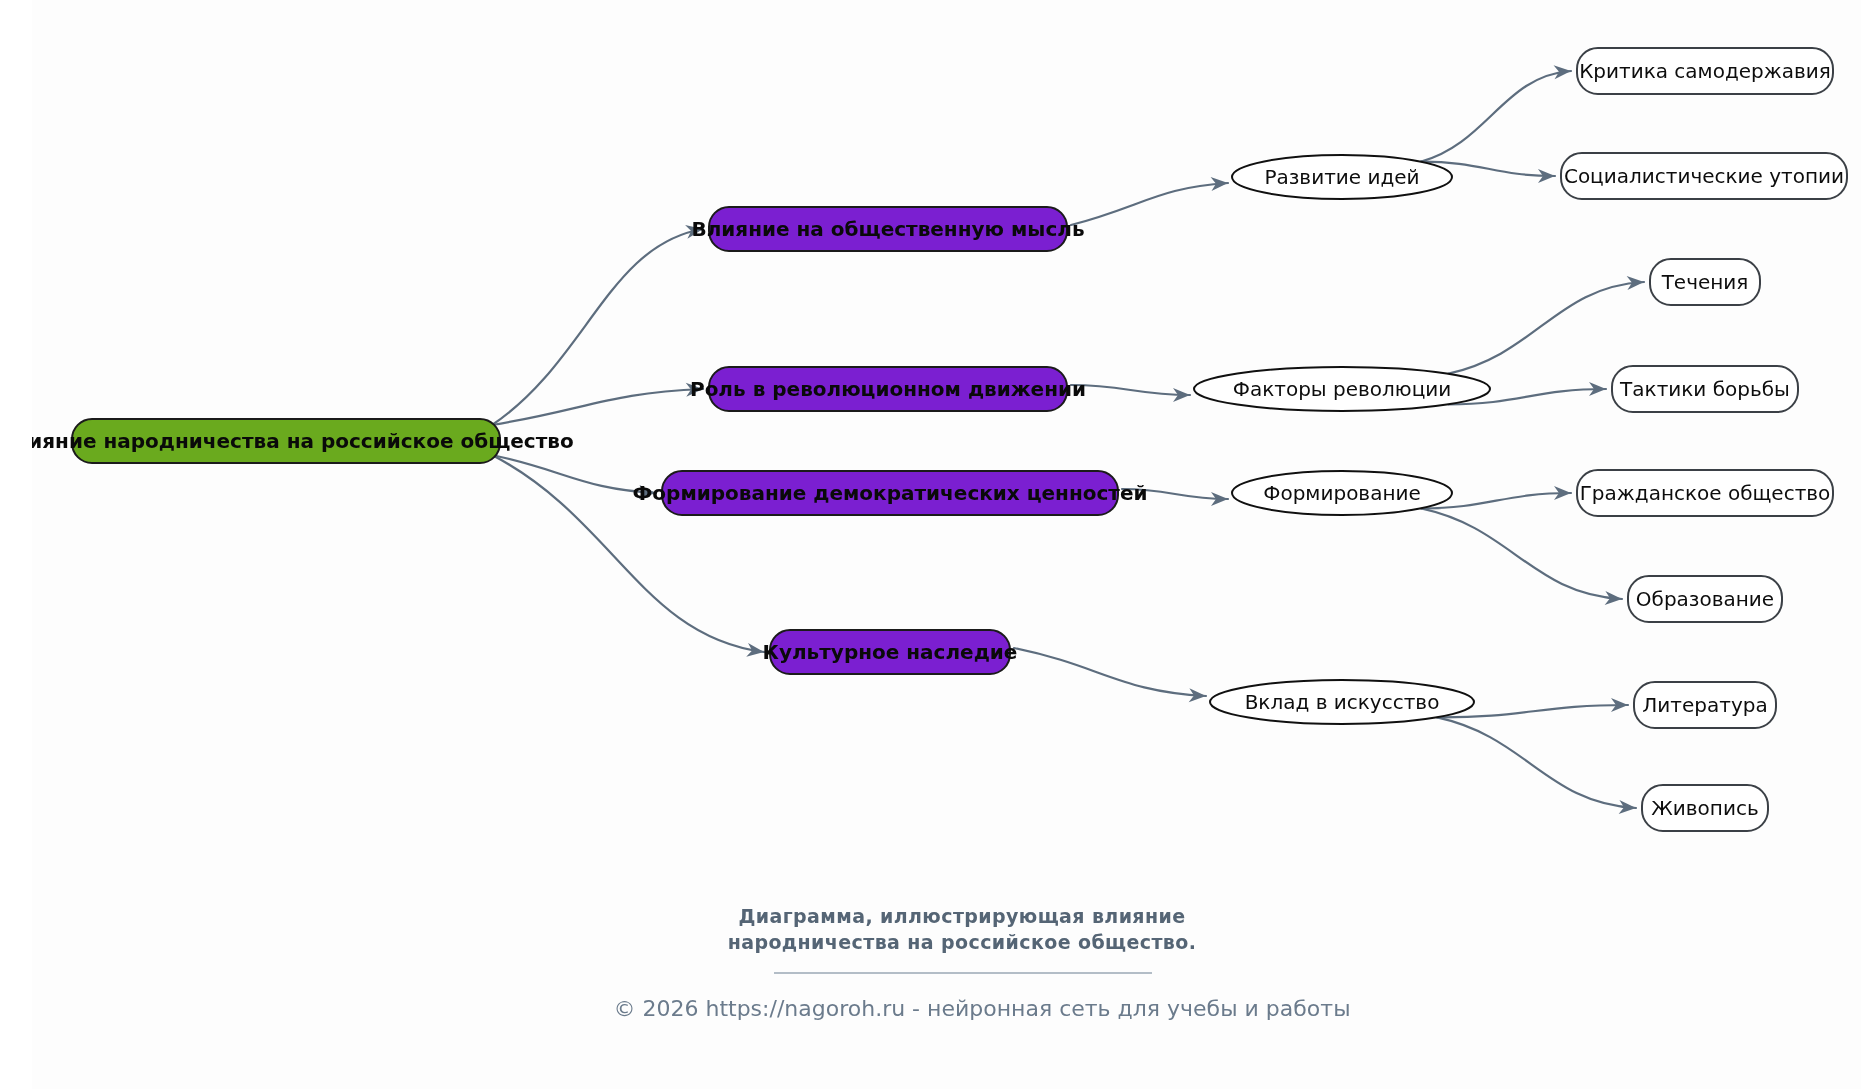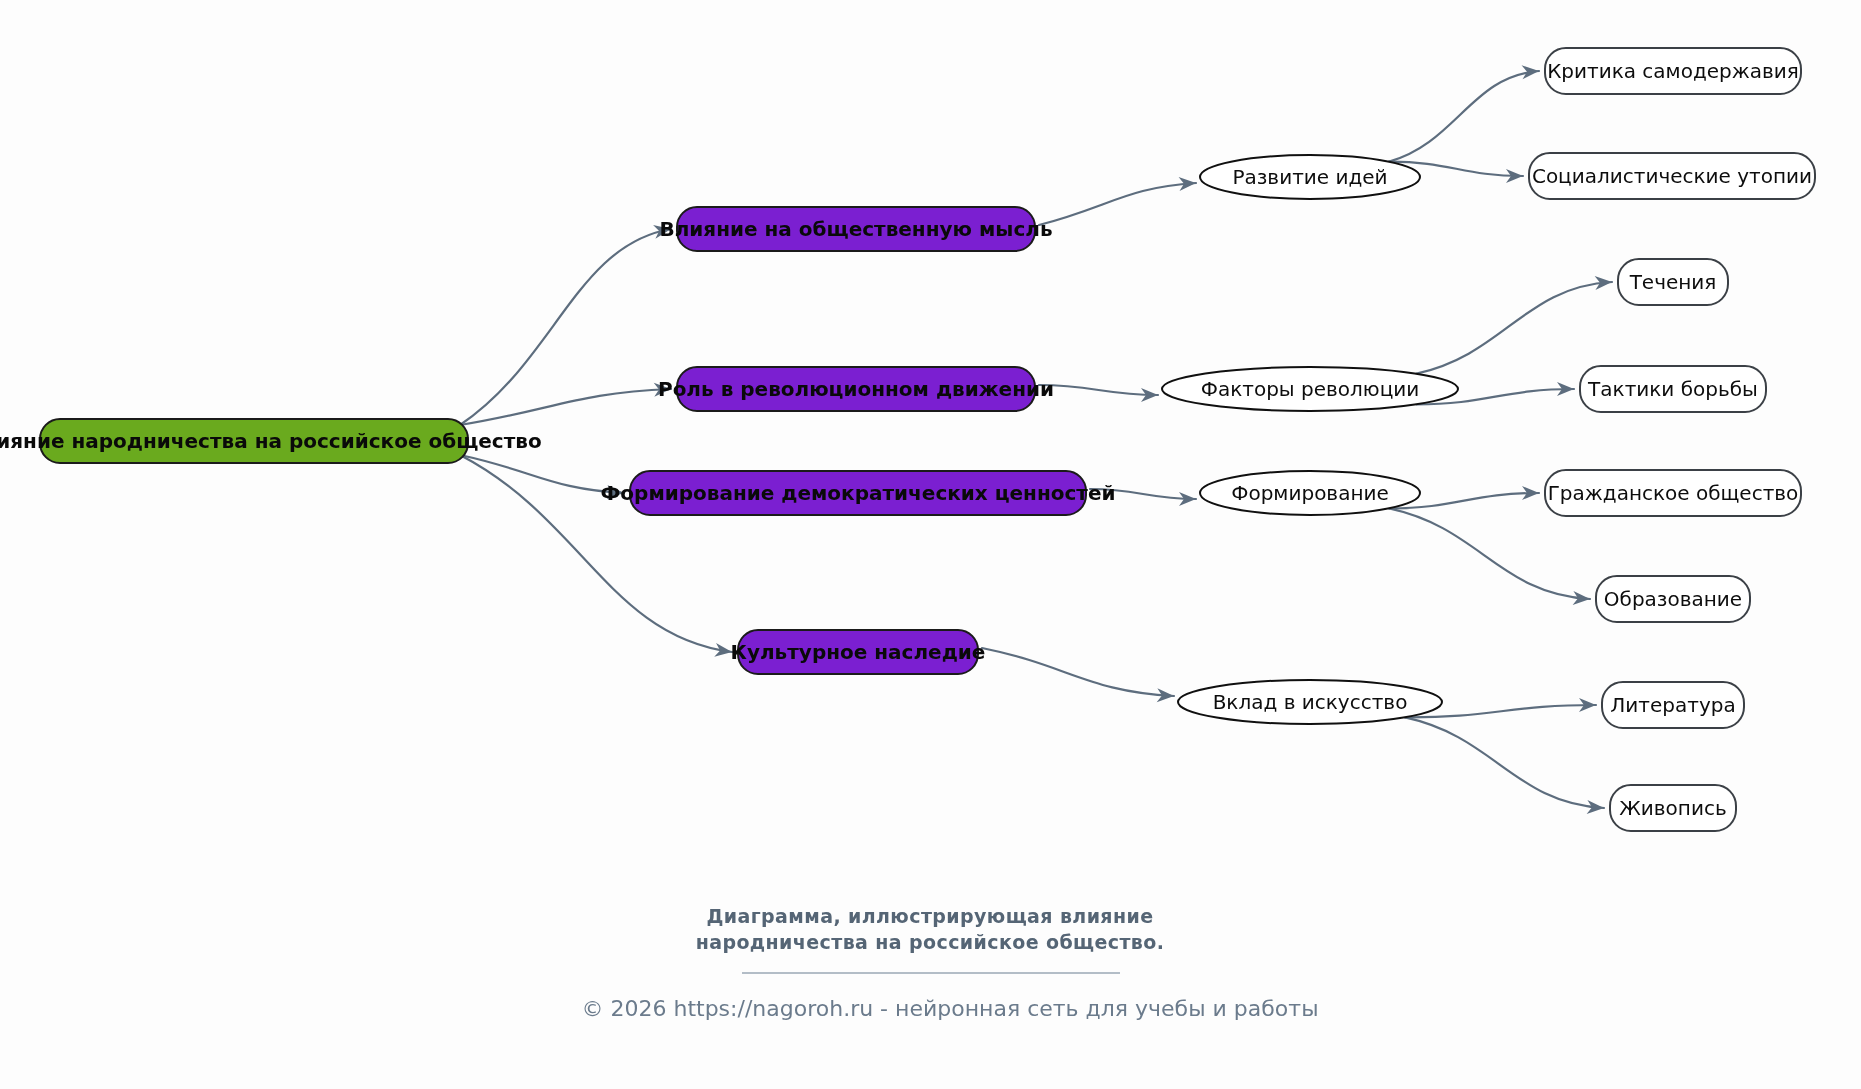--- a/index.html
+++ b/index.html
@@ -12,20 +12,21 @@
     height: 1089px;
     font-family: "DejaVu Sans", sans-serif;
     overflow: hidden;
     position: relative;
   }
   #diagram-root {
     position: absolute;
     left: 0; top: 0;
     width: 1547px;
     height: 1089px;
+    padding-left: 32px;
   }
   svg.mindmap {
     display: block;
     width: 1861px;
     height: 1089px;
     background: #fdfdfd;
   }
   .edge-path {
     fill: none;
     stroke: #5d6d7e;

